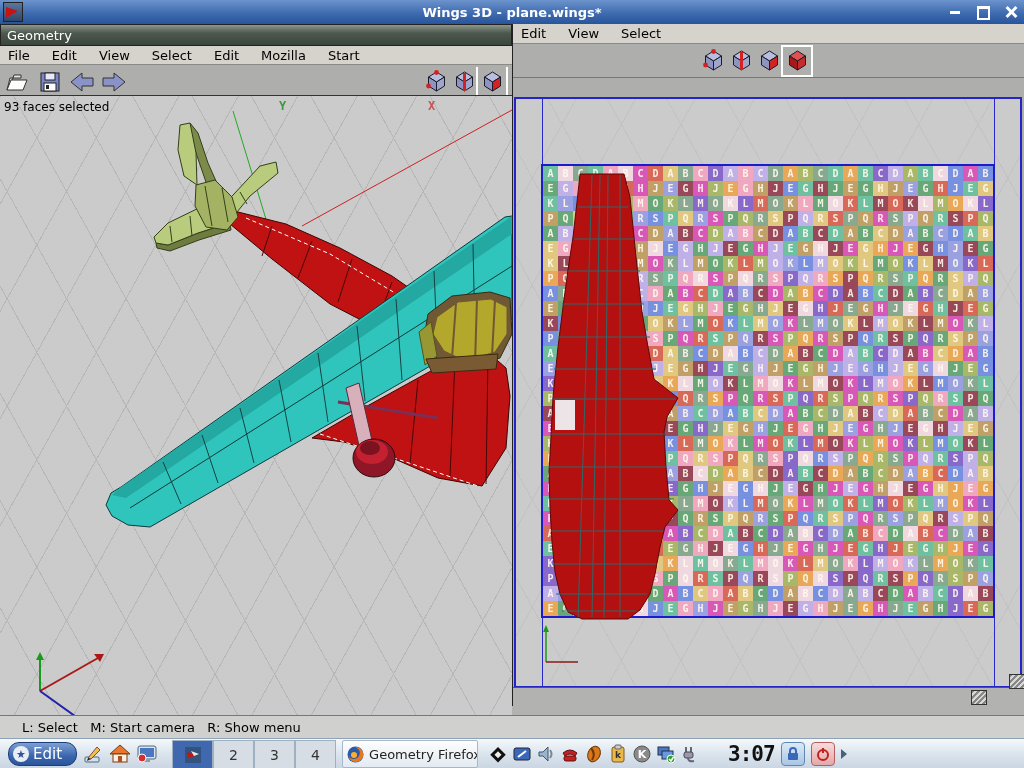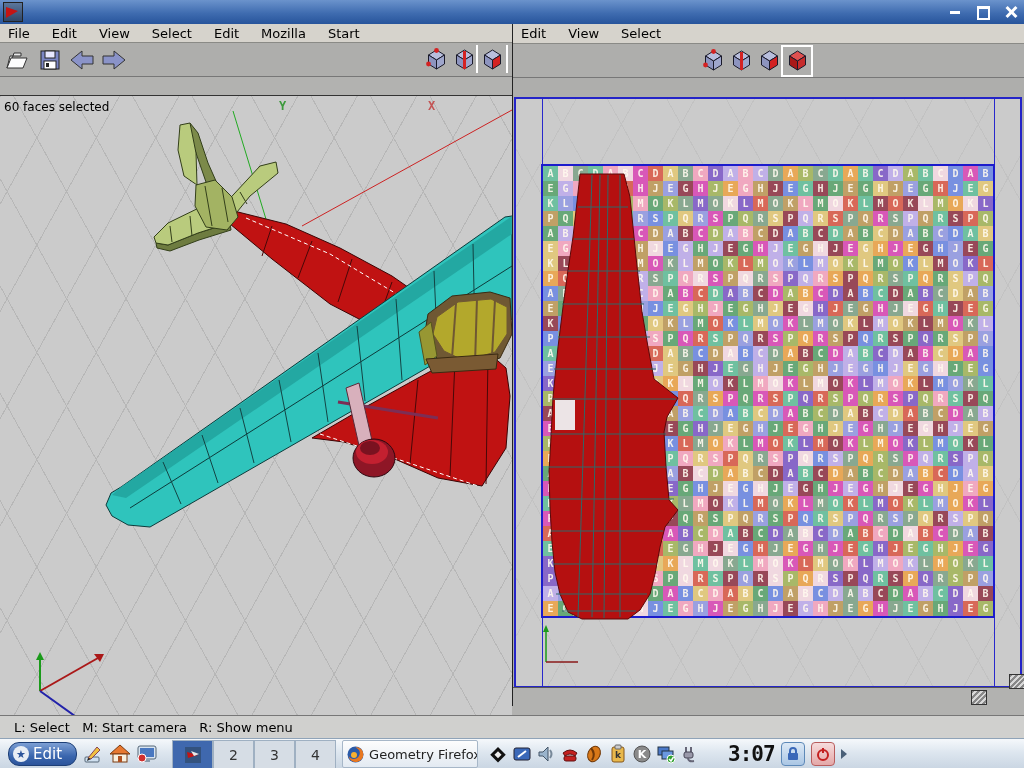--- a/index.html
+++ b/index.html
@@ -57,21 +57,21 @@
   #uv-texture{position:absolute;left:25px;top:65px;width:450px;height:450px;border:2px solid #1c1ccc;background:#fff;}
   .tile{position:absolute;width:15px;height:15px;display:flex;align-items:center;justify-content:center;
     font-family:"DejaVu Sans Mono",monospace;font-size:10px;font-weight:bold;}
   #island-svg{position:absolute;left:0;top:0;pointer-events:none;}
   #uv-bottom{position:absolute;left:0;bottom:0;width:512px;height:18px;background:#b2b2b0;border-top:1px solid #555;}
   .grip{position:absolute;width:14px;height:13px;border:1px solid #333;
     background:repeating-linear-gradient(135deg,#888 0 2px,#d8d8d8 2px 4px);}
   
   #infobar{position:absolute;left:0;top:715px;width:1024px;height:23px;background:#d0d0ce;
     border-top:1px solid #777;display:flex;align-items:center;font-size:13px;}
-  #infobar span{margin-left:14px;white-space:pre;}
+  #infobar span{margin-left:22px;white-space:pre;}
   
   #taskbar{position:absolute;left:0;top:738px;width:1024px;height:30px;
     background:linear-gradient(180deg,#f5f8fb 0%,#dde6ef 45%,#c9d5e2 100%);
     border-top:1px solid #8fa3b8;display:flex;align-items:center;}
   #menu-btn{margin-left:8px;height:22px;padding:0 14px 0 4px;border-radius:11px;
     background:linear-gradient(180deg,#7d9fd4 0%,#3a66ae 60%,#2c549b 100%);
     border:1px solid #1d3f77;color:#fff;font-size:15px;display:flex;align-items:center;gap:4px;cursor:pointer;}
   #menu-star{width:16px;height:16px;border-radius:50%;background:#e9eef5;color:#2c549b;
     display:flex;align-items:center;justify-content:center;font-size:11px;}
   .quick-icon{width:22px;height:22px;margin-left:5px;cursor:pointer;position:relative;}
@@ -95,28 +95,32 @@
     border-top:5px solid transparent;border-bottom:5px solid transparent;cursor:pointer;}
   svg{display:block;}
 </style>
 </head>
 <body>
 
 <div id="app">
 
   <div id="titlebar">
     <div id="app-icon"></div>
+    <div id="title-text">Wings 3D - plane.wings*</div>
     <div id="win-controls">
       <div class="wc wc-min"></div>
       <div class="wc wc-max"></div>
       <div class="wc wc-close"></div>
     </div>
   </div>
 
   <div id="geo-win">
+    <div class="inner-title">
+      <span>Geometry</span>
+    </div>
     <div class="menubar" id="geo-menubar">
         <span class="menu-item">File</span>
         <span class="menu-item">Edit</span>
         <span class="menu-item">View</span>
         <span class="menu-item">Select</span>
         <span class="menu-item">Edit</span>
         <span class="menu-item">Mozilla</span>
         <span class="menu-item">Start</span>
       </div>
     <div class="toolbar" id="geo-toolbar">
@@ -225,21 +229,21 @@
           <polygon points="426,263 498,258 496,273 432,277" fill="#7a5a33" stroke="#3a2a12" stroke-width="1"></polygon>
           <text x="279" y="14" font-size="12" font-weight="bold" font-family="DejaVu Sans Mono,monospace" fill="#3d9a3d">Y</text>
           <text x="428" y="14" font-size="12" font-weight="bold" font-family="DejaVu Sans Mono,monospace" fill="#c35555">X</text>
           <line x1="40" y1="595" x2="40" y2="562" fill="none" stroke="#1a9a1a" stroke-width="2"></line>
           <polygon points="36,564 44,564 40,556" fill="#1a9a1a"></polygon>
           <line x1="40" y1="595" x2="98" y2="562" fill="none" stroke="#aa1818" stroke-width="2"></line>
           <polygon points="94,558 100,566 104,558" fill="#aa1818"></polygon>
           <line x1="40" y1="595" x2="100" y2="638" fill="none" stroke="#2222aa" stroke-width="2"></line>
           <polygon points="96,640 104,634 106,644" fill="#2222aa"></polygon>
         </svg>
-      <div id="geo-status">60 faces selected</div>
+      <div id="geo-status">93 faces selected</div>
     </div>
   </div>
 
   <div id="uv-win">
     <div class="menubar" id="uv-menubar">
         <span class="menu-item">Edit</span>
         <span class="menu-item">View</span>
         <span class="menu-item">Select</span>
       </div>
     <div class="toolbar" id="uv-toolbar">

